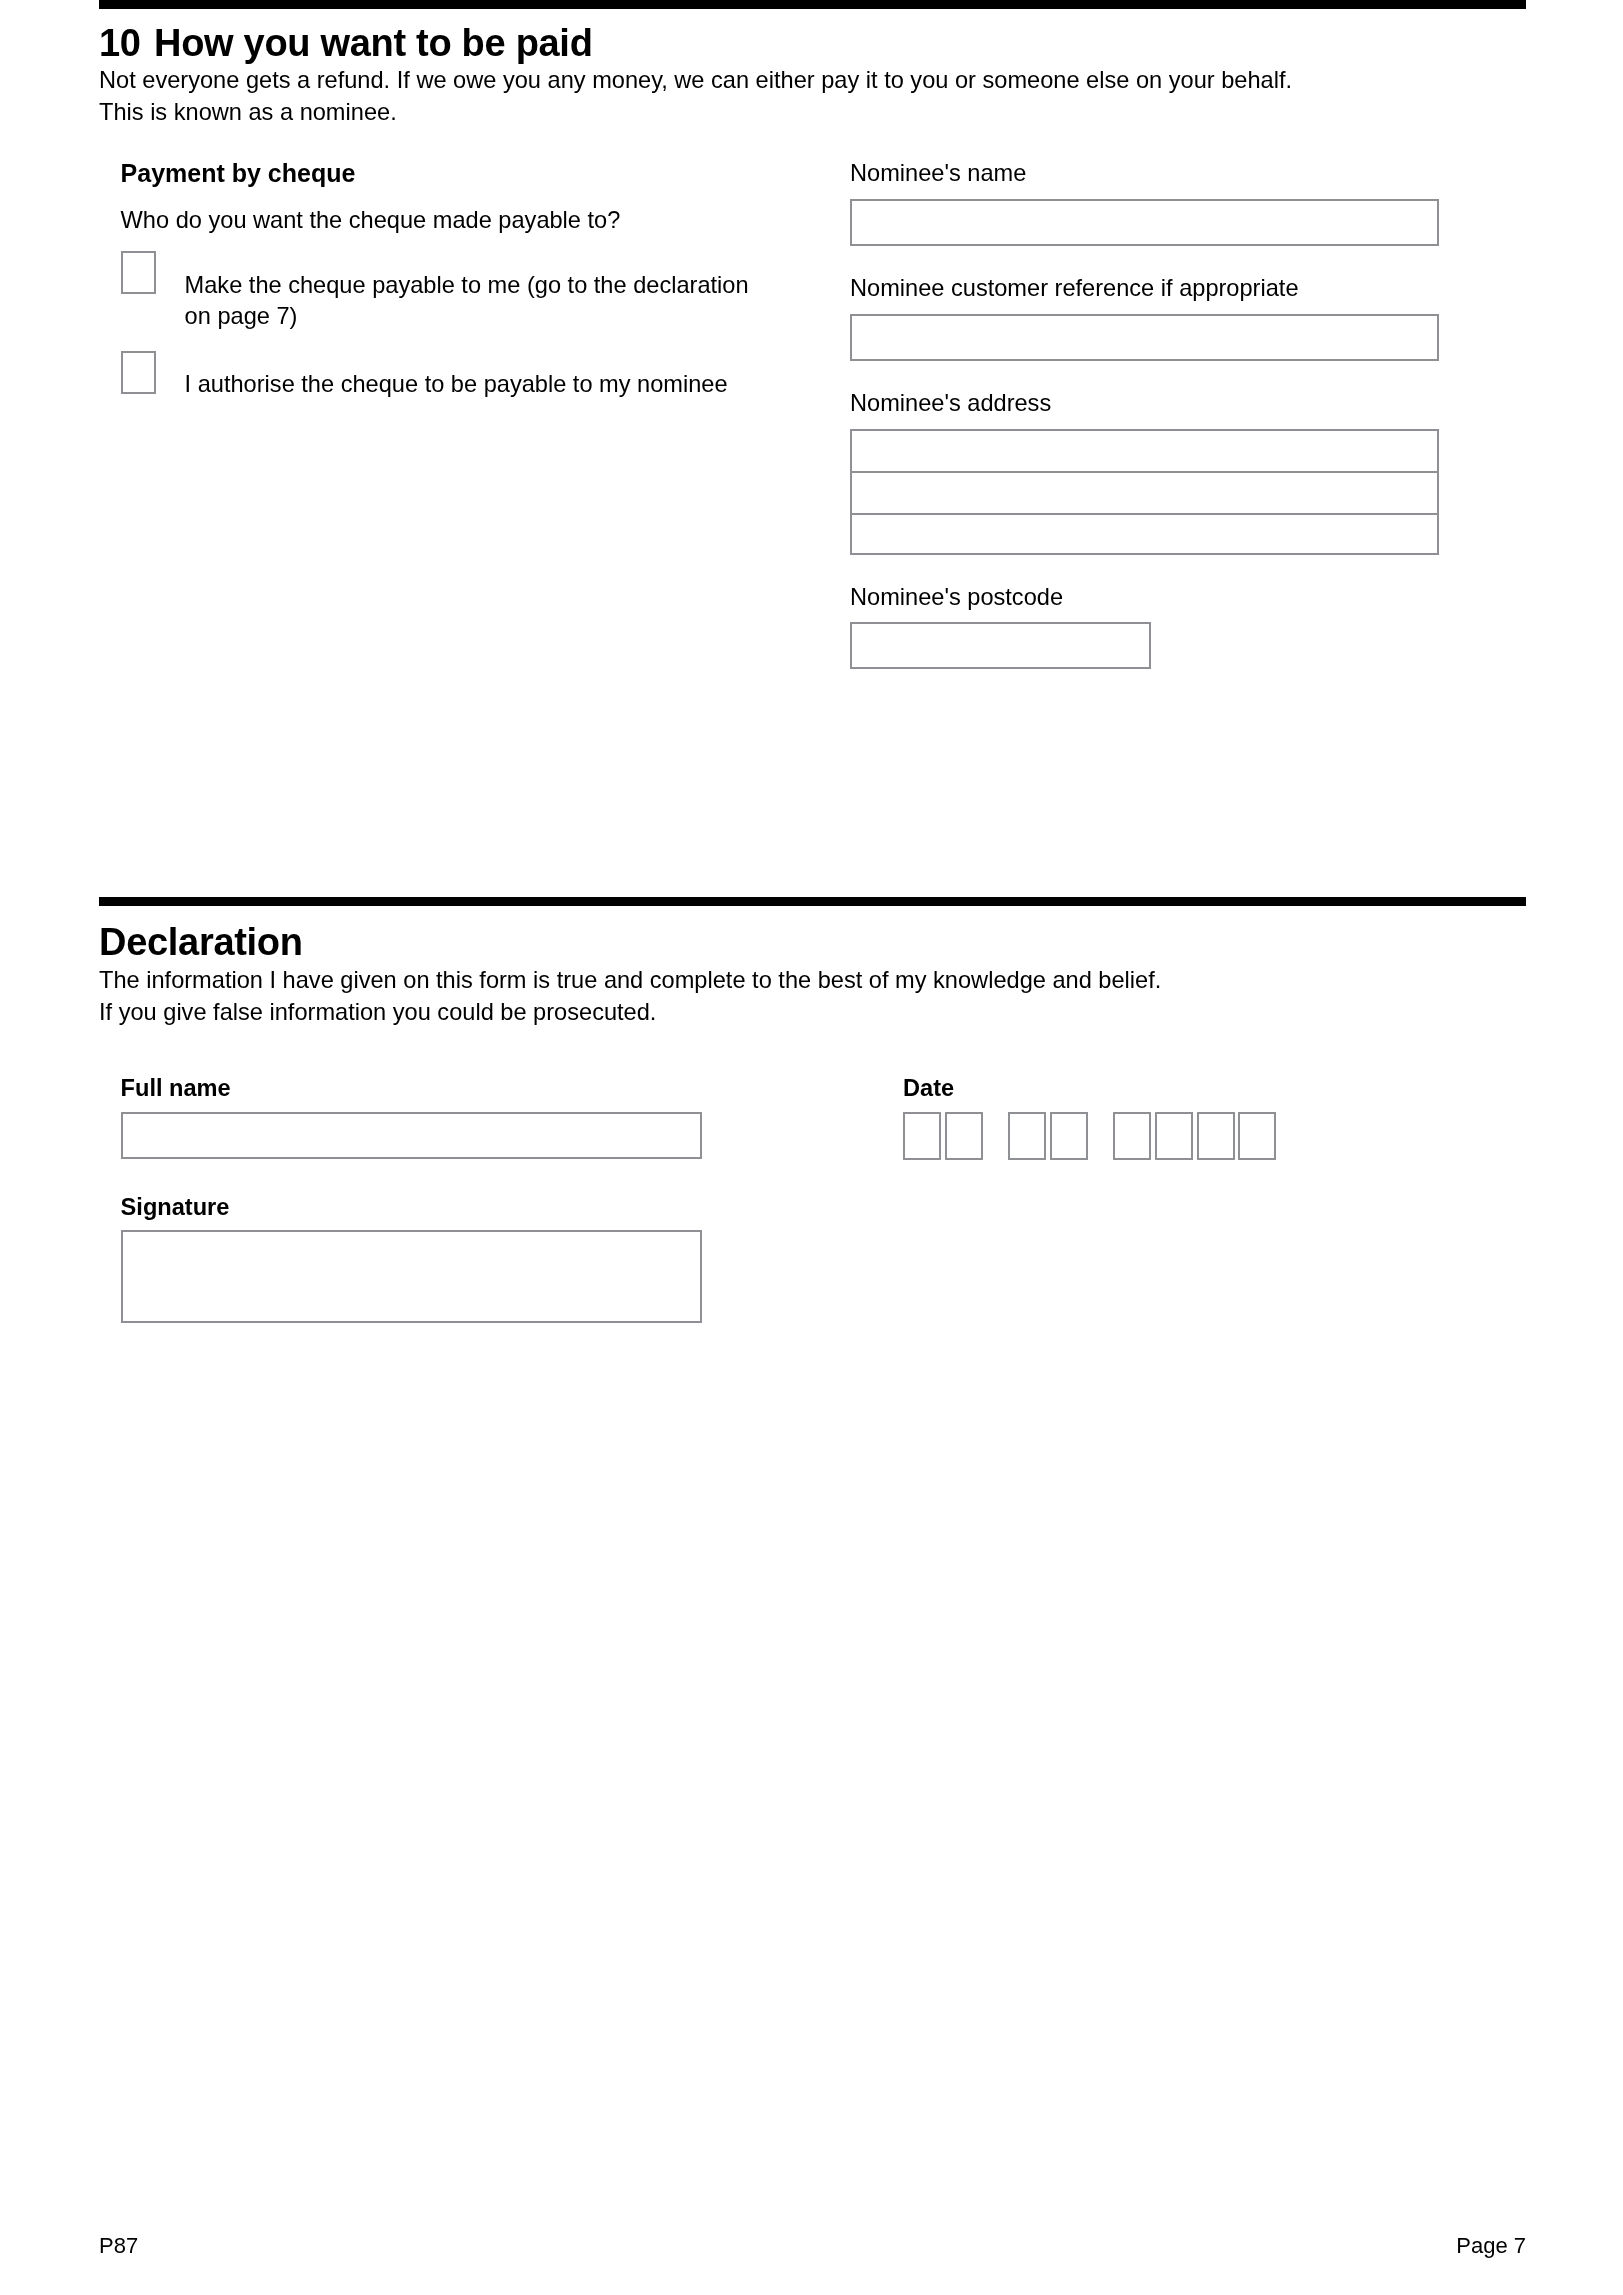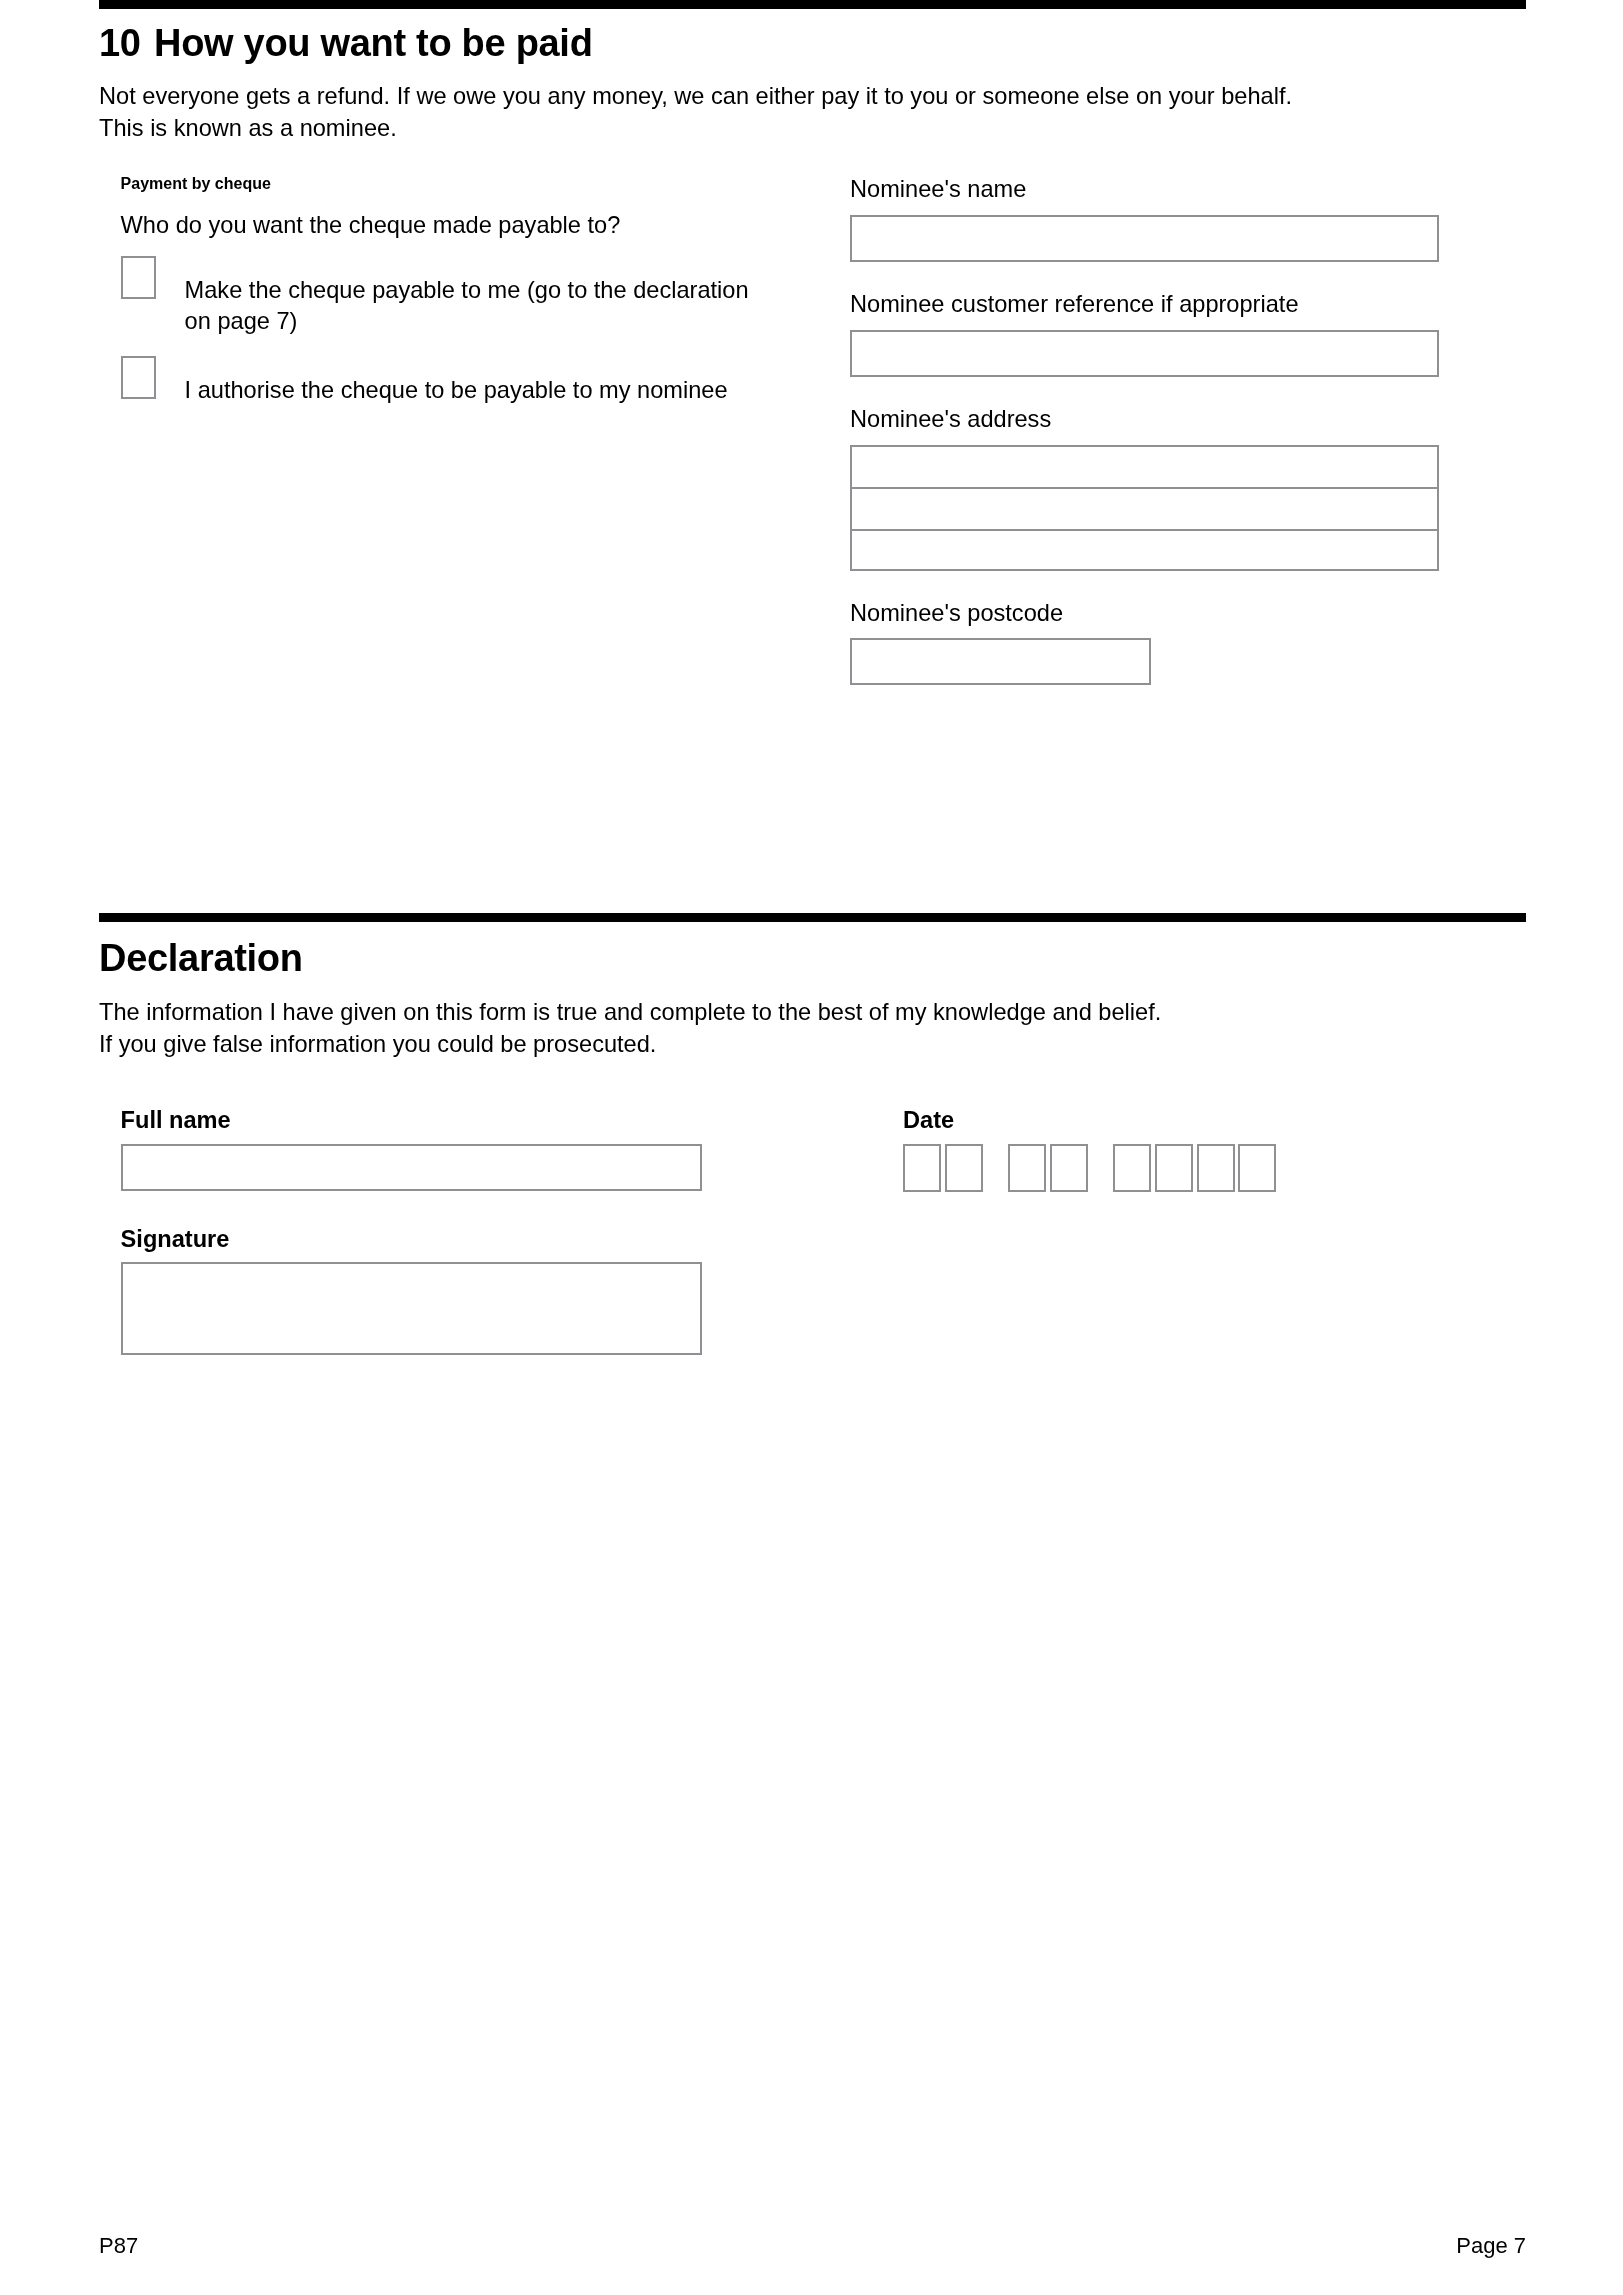--- a/index.html
+++ b/index.html
@@ -48,21 +48,21 @@
     white-space: pre;
   }
   .section-title .num {
     display: inline-block;
     min-width: 55px;
   }
 
   .intro {
     font-size: 23.6px;
     line-height: 1.34;
-    margin-top: 17px;
+    margin-top: 1px;
   }
   .intro div { white-space: nowrap; }
 
   .decl-title {
     font-size: 38px;
     font-weight: bold;
     letter-spacing: -0.3px;
     margin: 15.7px 0 0 0;
     line-height: 1.12;
   }
@@ -80,21 +80,21 @@
     width: 739px;
   }
   .col-right {
     position: absolute;
     left: 751px;
     top: 0;
     width: 609px;
   }
 
   .sub-head {
-    font-size: 16px;
+    font-size: 25px;
     font-weight: bold;
     line-height: 1.2;
   }
   .q-text {
     font-size: 23.6px;
     line-height: 1.34;
     margin-top: 17px;
   }
 
   

